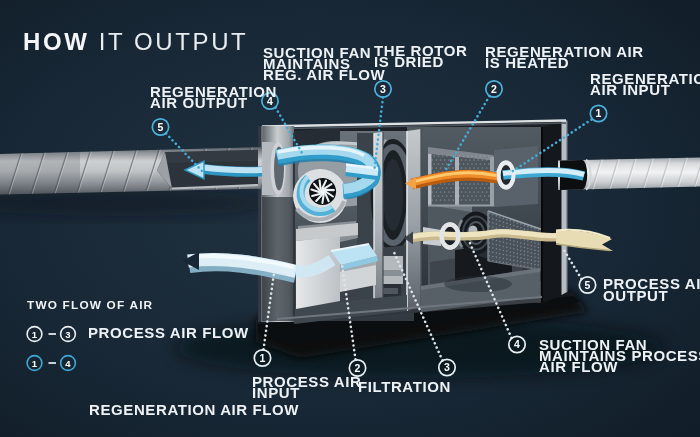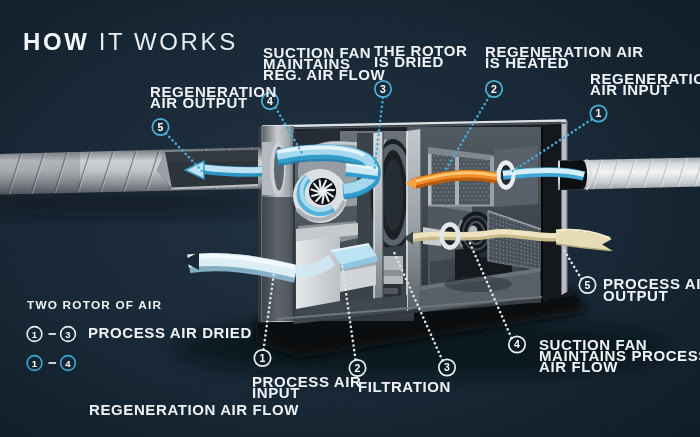--- a/index.html
+++ b/index.html
@@ -766,25 +766,25 @@
 <text x="34.5" y="337.6" font-size="9.5">1</text>
         <text x="68" y="337.6" font-size="9.5">3</text>
 <text x="34.5" y="366.6" font-size="9.5">1</text>
         <text x="68" y="366.6" font-size="9.5">4</text>
 </g>
 <path d="M48.5,334 L56,334" stroke="#dfe5ea" stroke-width="1.8"></path>
 <path d="M48.5,363 L56,363" stroke="#dfe5ea" stroke-width="1.8"></path>
 </svg>
 
 
-<div style="position:absolute;opacity:0.999;left:23px;top:28px;color:#f4f6f8;font-size:24px;letter-spacing:2.6px;white-space:nowrap;"><b>HOW</b> <span style="font-weight:normal;color:#e9edf0;">IT WORKS</span></div>
+<div style="position:absolute;opacity:0.999;left:23px;top:28px;color:#f4f6f8;font-size:24px;letter-spacing:2.6px;white-space:nowrap;"><b>HOW</b> <span style="font-weight:normal;color:#e9edf0;">IT OUTPUT</span></div>
 <div class="lbl" style="left:150px;top:86px;">REGENERATION<br>AIR OUTPUT</div>
 <div class="lbl" style="left:263px;top:47px;">SUCTION FAN<br>MAINTAINS<br>REG. AIR FLOW</div>
 <div class="lbl" style="left:485px;top:46px;">REGENERATION AIR<br>IS HEATED</div>
 <div class="lbl" style="left:374px;top:45px;">THE ROTOR<br>IS DRIED</div>
 <div class="lbl" style="left:590px;top:73px;">REGENERATION<br>AIR INPUT</div>
 <div class="lbl" style="left:252px;top:376px;">PROCESS AIR<br>INPUT</div>
 <div class="lbl" style="left:350px;top:381px;padding-left:8px;">FILTRATION</div>
 <div class="lbl" style="left:539px;top:339px;">SUCTION FAN<br>MAINTAINS PROCESS<br>AIR FLOW</div>
 <div class="lbl" style="left:603px;top:278px;line-height:11.5px;">PROCESS AIR<br>OUTPUT</div>
-<div style="position:absolute;opacity:0.999;left:27px;top:297.5px;color:#f2f5f7;font-weight:bold;font-size:11.8px;letter-spacing:1.2px;">TWO ROTOR OF AIR</div>
-<div class="lbl" style="left:88px;top:327px;">PROCESS AIR DRIED</div>
+<div style="position:absolute;opacity:0.999;left:27px;top:297.5px;color:#f2f5f7;font-weight:bold;font-size:11.8px;letter-spacing:1.2px;">TWO FLOW OF AIR</div>
+<div class="lbl" style="left:88px;top:327px;">PROCESS AIR FLOW</div>
 <div class="lbl" style="left:89px;top:356px;margin-top:48px;">REGENERATION AIR FLOW</div>
 </div>
 </body></html>

